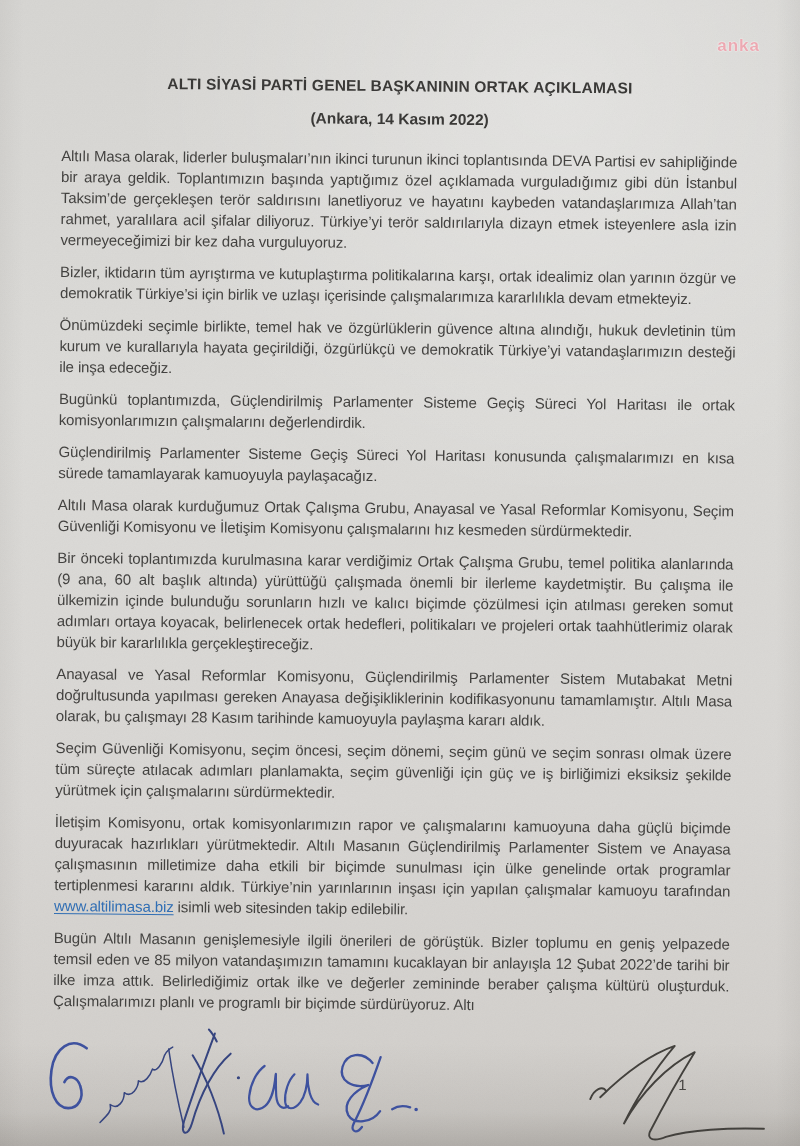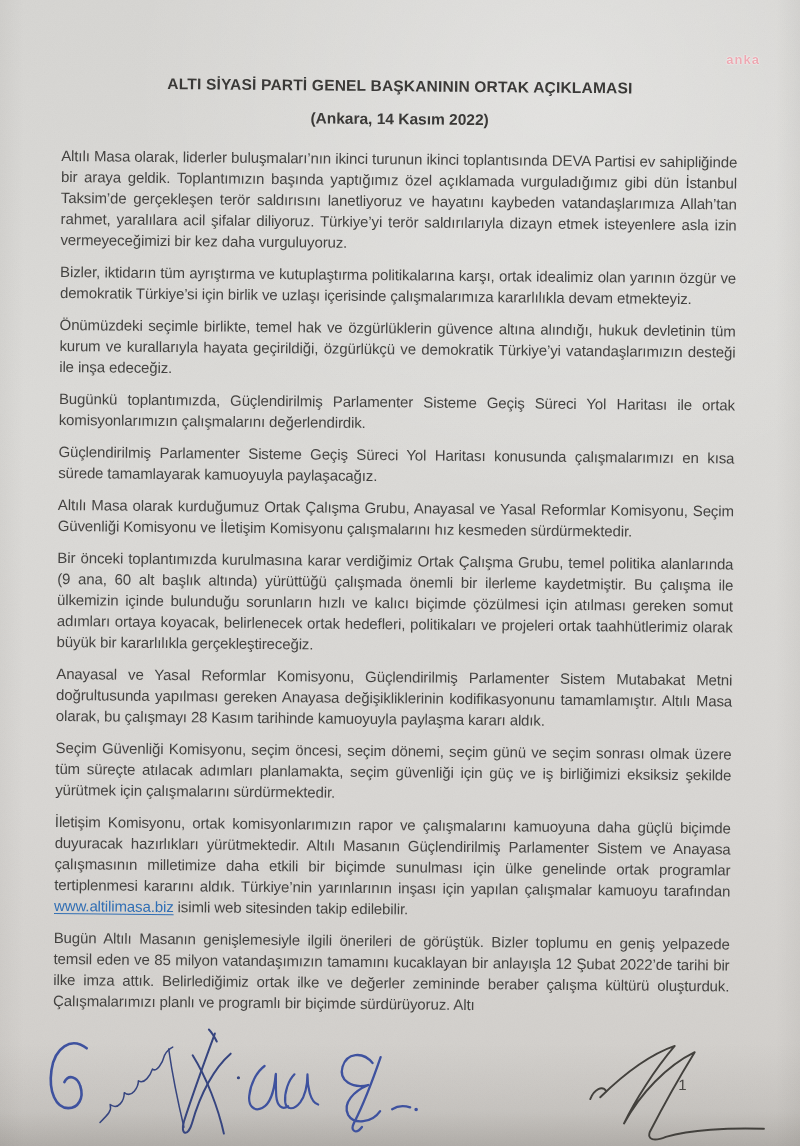--- a/index.html
+++ b/index.html
@@ -13,21 +13,21 @@
       linear-gradient(180deg, #d6d5d2 0%, #dbdad7 35%, #d8d6d3 70%, #d0cdc9 100%);
   }
   .sheet{position:absolute;inset:0;transform:rotate(.55deg);transform-origin:60px 80px;}
   .content{position:absolute;left:62px;top:74px;width:676px;color:#3e3d3b;}
   h1.title{margin:0 0 15px 0;text-align:center;font-size:15.5px;font-weight:bold;
            color:#373634;letter-spacing:.2px;}
   h2.subtitle{margin:0 0 20px 0;text-align:center;font-size:15.5px;font-weight:bold;color:#373634;}
   p.body-par{margin:0 0 11px 0;font-size:15px;line-height:21px;text-align:justify;
              letter-spacing:-.12px;color:#403f3d;}
   .doclink{color:#2e6db4;text-decoration:underline;text-underline-offset:2px;cursor:pointer;}
-  .watermark{position:absolute;top:52px;right:40px;font-size:13px;font-weight:bold;
+  .watermark{position:absolute;top:36px;right:40px;font-size:17px;font-weight:bold;
              color:#eda9b2;letter-spacing:1px;
              text-shadow:0 0 1px #ffffff,0 0 2px rgba(255,255,255,.85);text-align:center;}
   .page-number{position:absolute;left:688px;top:1070px;font-size:15px;color:#44423f;}
   .sig{position:absolute;}
   .sig path{fill:none;stroke-linecap:round;stroke-linejoin:round;}
   .grain{position:absolute;inset:0;pointer-events:none;opacity:.05;}
 </style>
 </head>
 <body>
 

